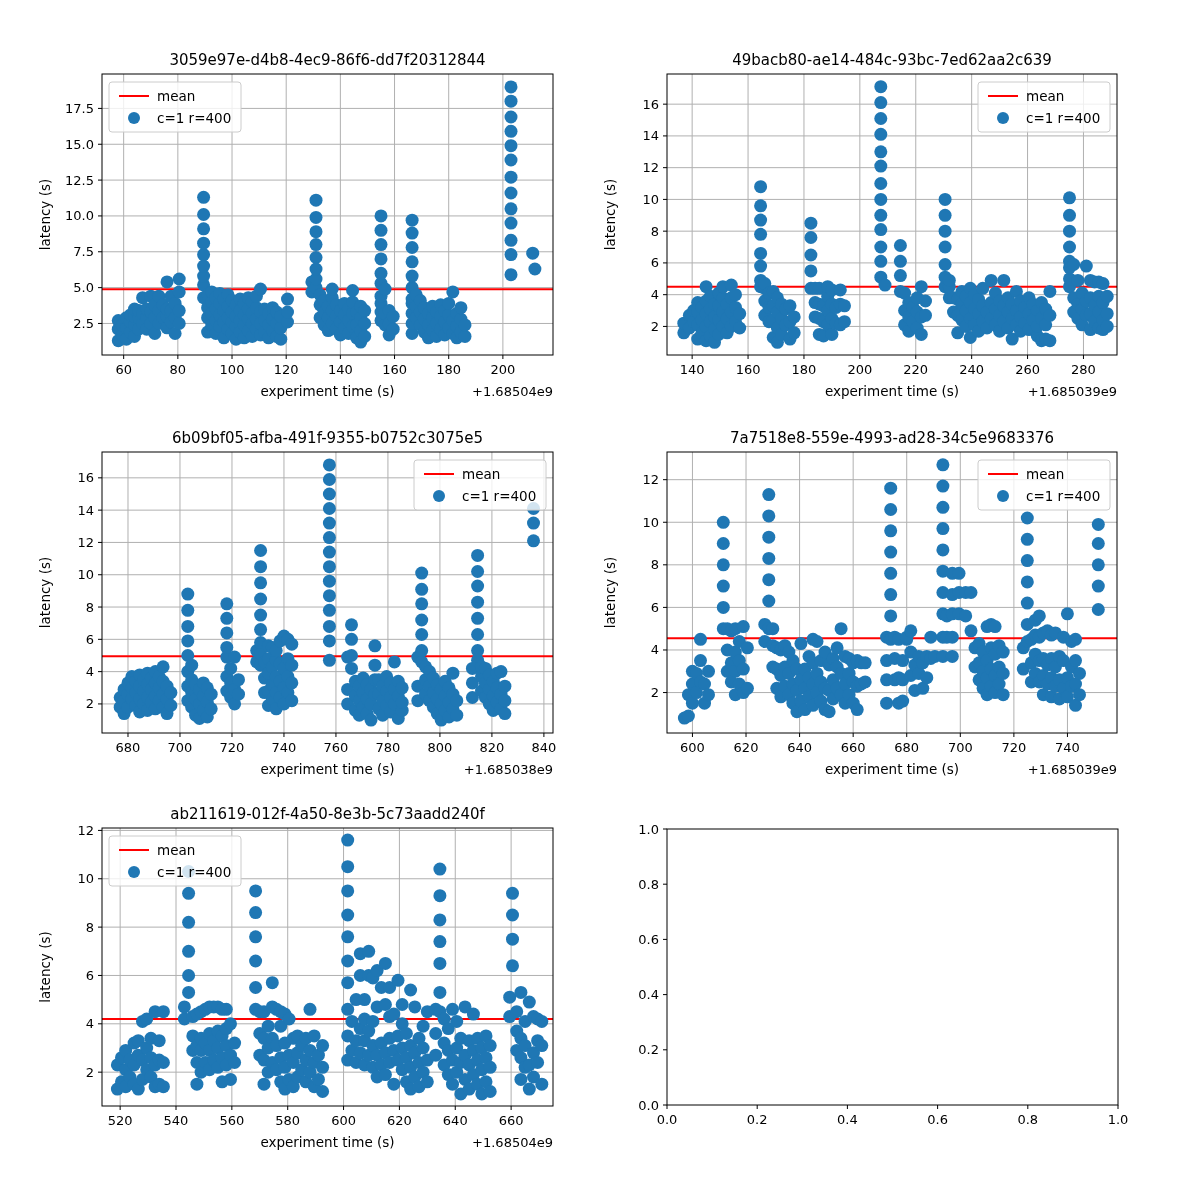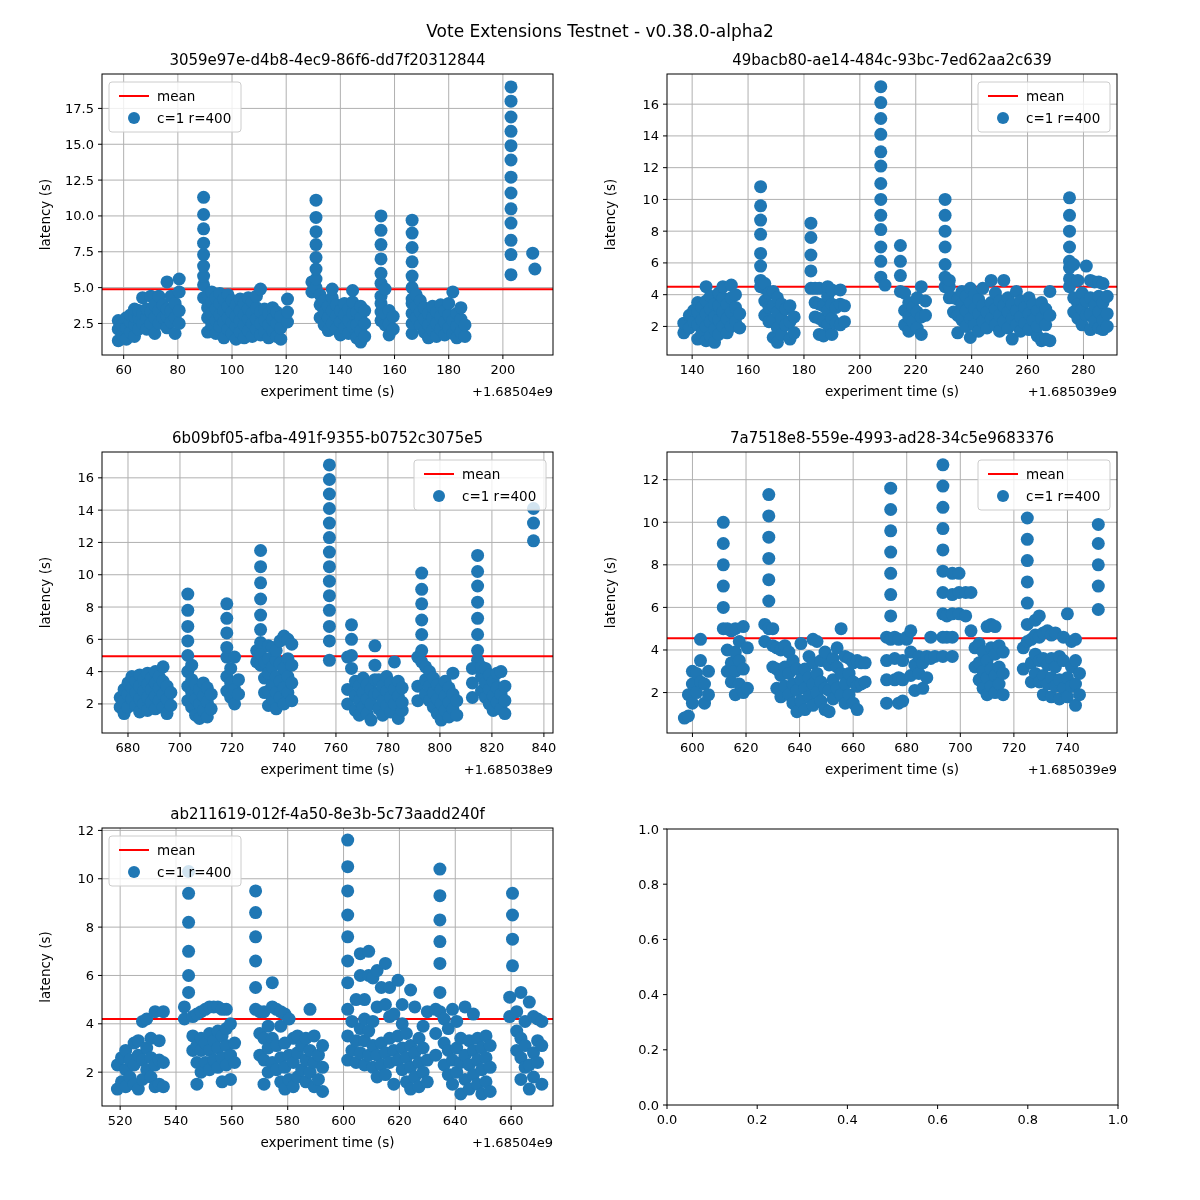--- a/index.html
+++ b/index.html
@@ -6,21 +6,20 @@
   #figure{position:relative;width:1200px;height:1200px;background:#ffffff;
           font-family:"DejaVu Sans","Liberation Sans",sans-serif;}
   #suptitle{position:absolute;top:21px;left:0;width:1200px;text-align:center;
             font-size:17px;color:#000;}
   #plot-svg{position:absolute;top:0;left:0;}
 </style>
 </head>
 <body>
 
 <div id="figure">
-  <div id="suptitle">Vote Extensions Testnet - v0.38.0-alpha2</div>
   <svg id="plot-svg" width="1200" height="1200">
       <g>
         <g stroke="#b0b0b0" stroke-width="1">
           <line x1="123.66966966966967" y1="74" x2="123.66966966966967" y2="355"></line>
           <line x1="177.84384384384384" y1="74" x2="177.84384384384384" y2="355"></line>
           <line x1="232.018018018018" y1="74" x2="232.018018018018" y2="355"></line>
           <line x1="286.19219219219224" y1="74" x2="286.19219219219224" y2="355"></line>
           <line x1="340.3663663663664" y1="74" x2="340.3663663663664" y2="355"></line>
           <line x1="394.5405405405406" y1="74" x2="394.5405405405406" y2="355"></line>
           <line x1="448.7147147147147" y1="74" x2="448.7147147147147" y2="355"></line>

